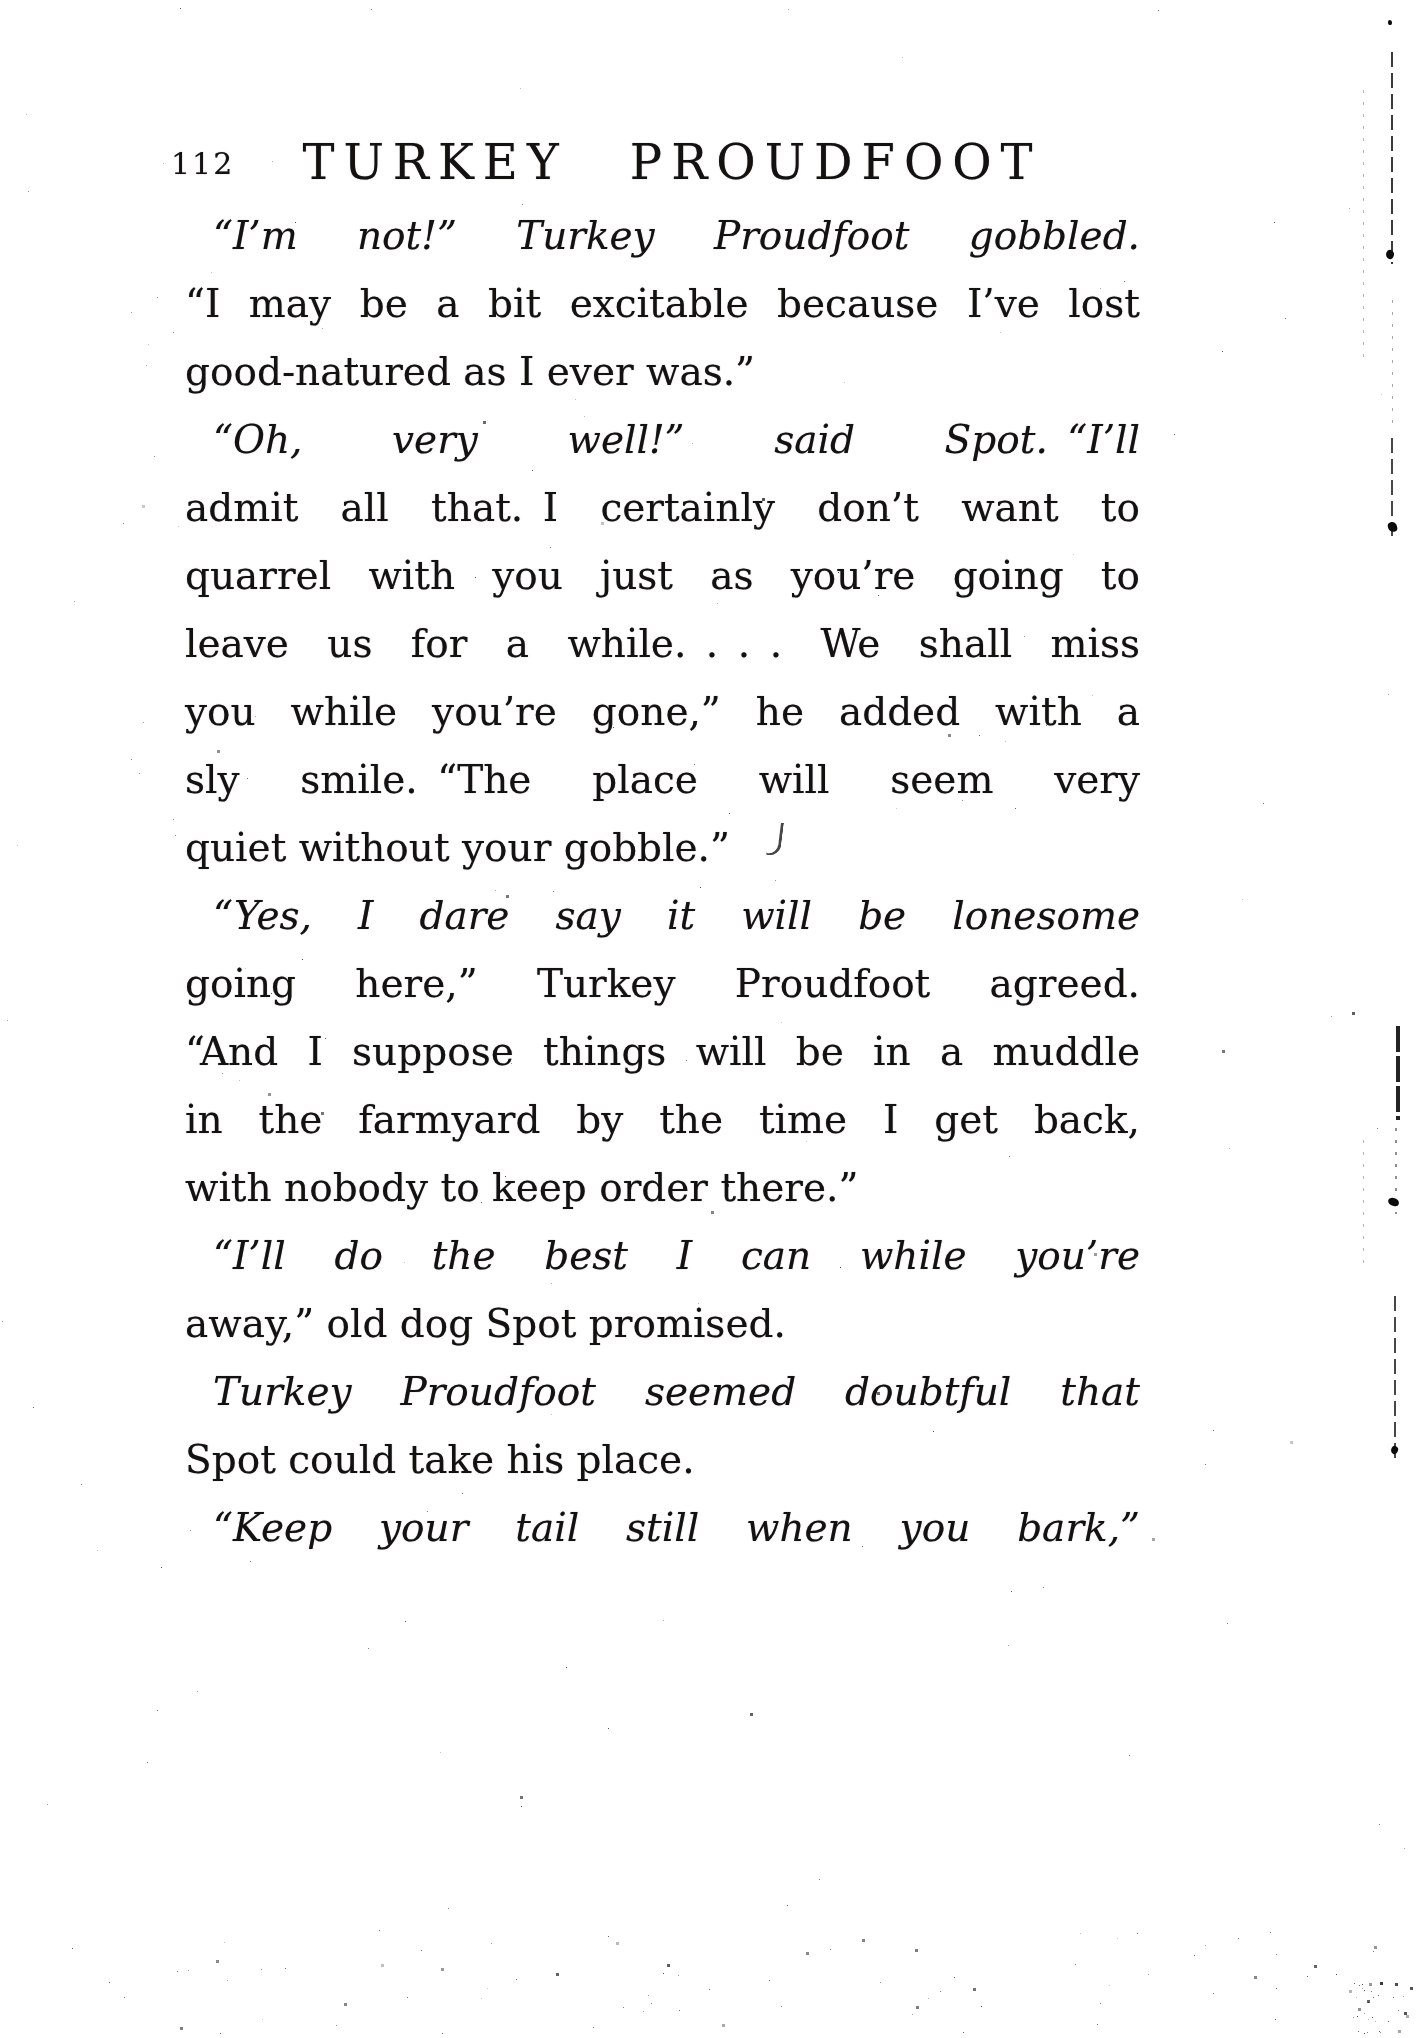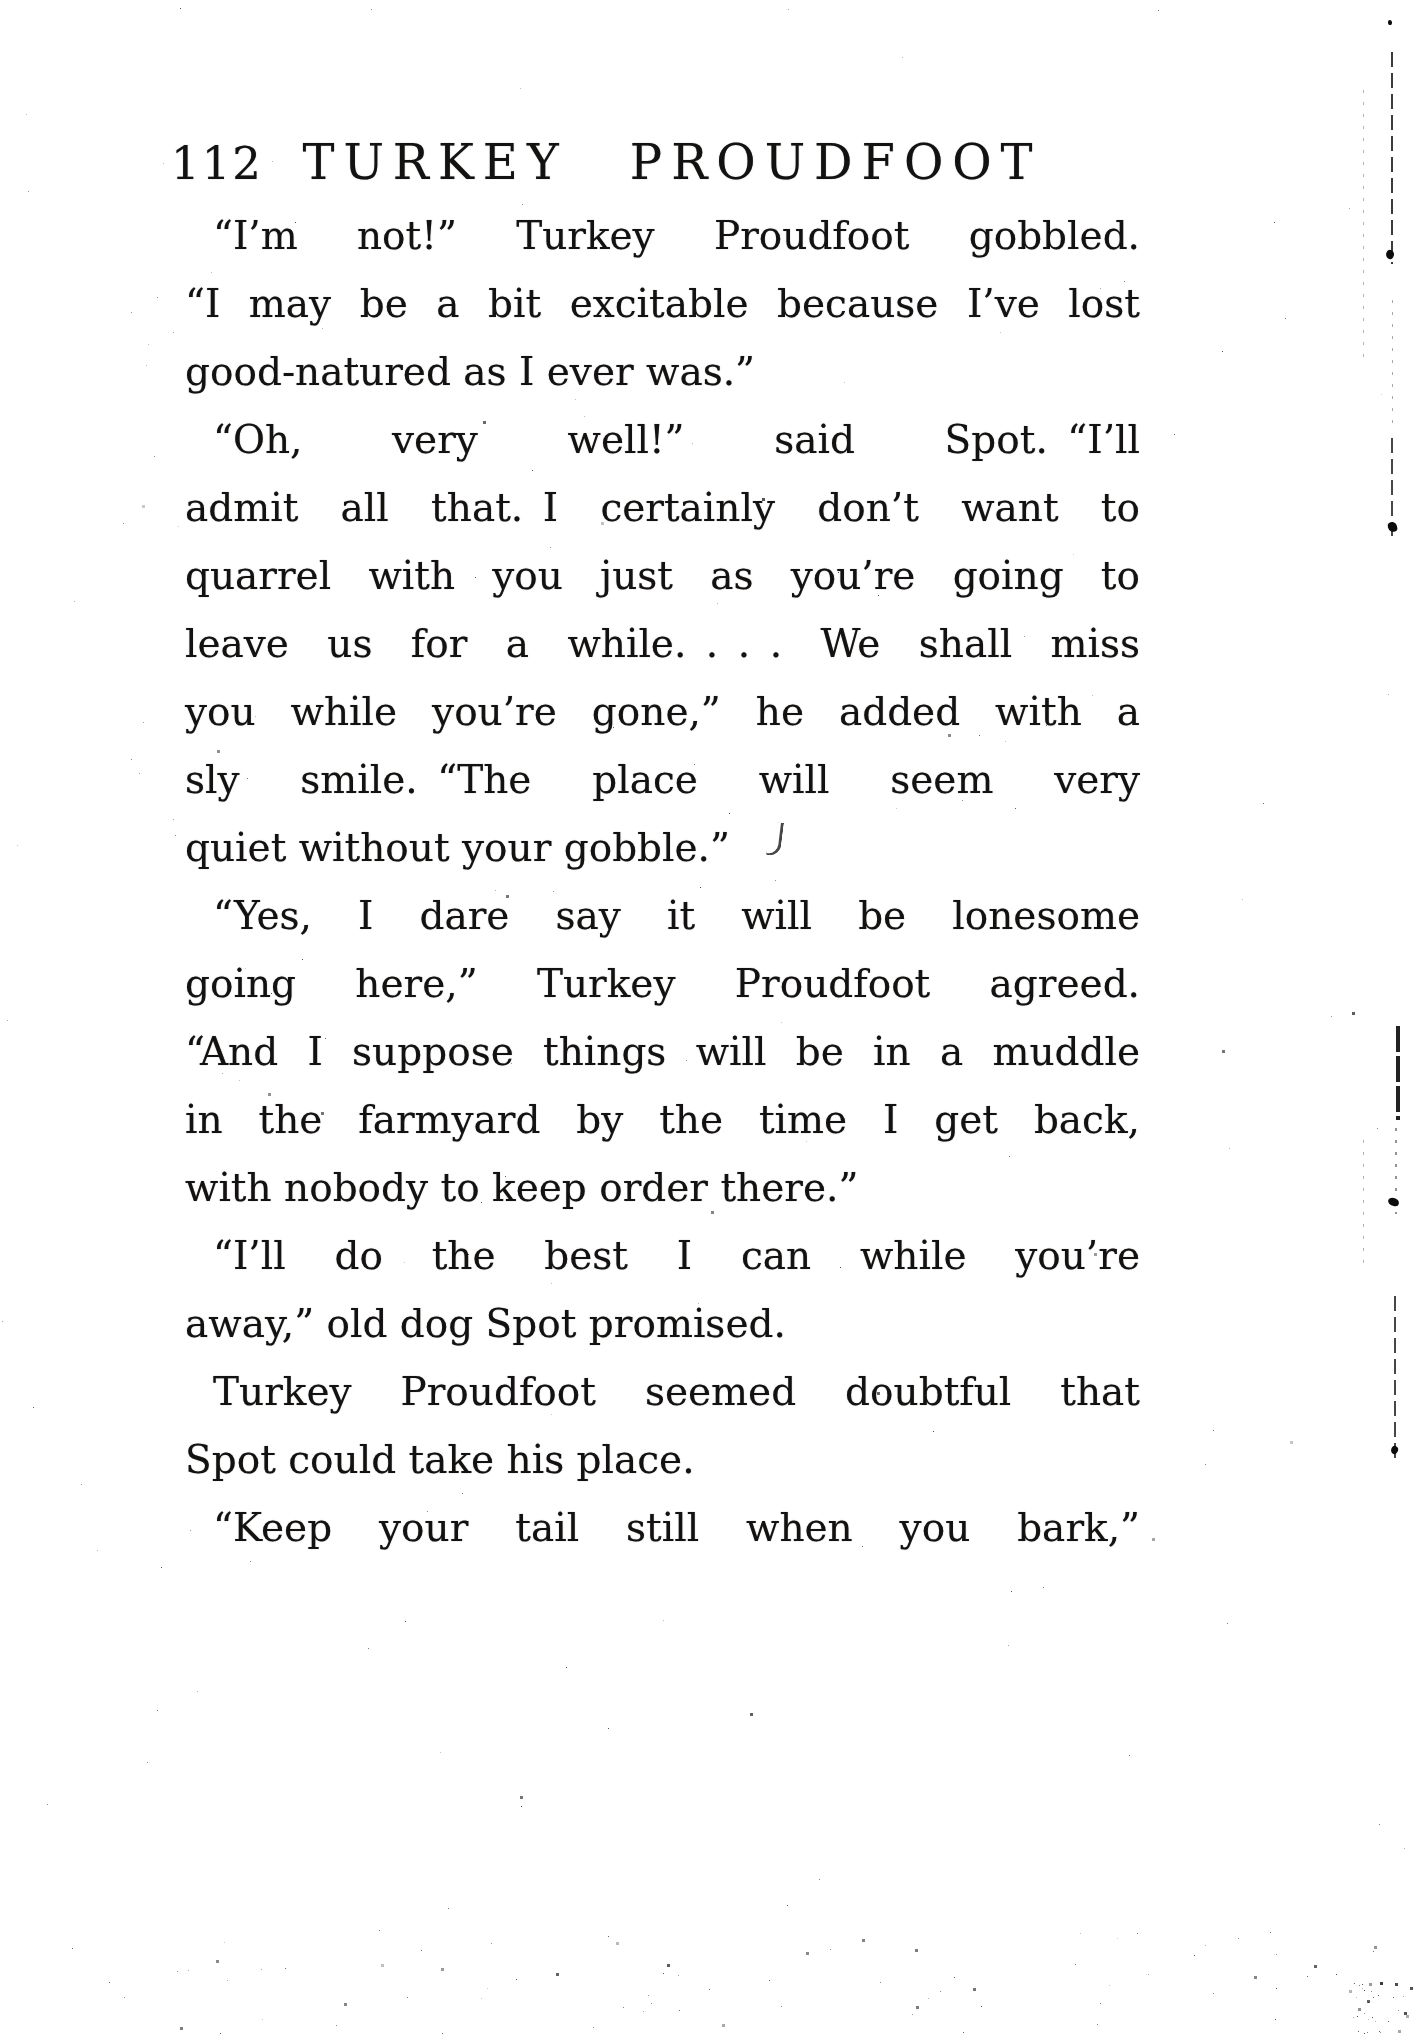--- a/index.html
+++ b/index.html
@@ -11,36 +11,36 @@
     font-family:"DejaVu Serif","Liberation Serif",serif;
     color:#141210;
   }
   .page{position:absolute;inset:0;}
 
   
   .header{
     position:absolute;top:136px;left:185px;width:955px;height:60px;
     font-size:48px;line-height:52px;white-space:nowrap;
   }
-  .pagenum{position:absolute;left:-14px;top:2px;font-size:45px;letter-spacing:2px;
+  .pagenum{position:absolute;left:-14px;top:2px;font-size:30px;letter-spacing:2px;
     text-shadow:0 0 1px rgba(20,18,16,.55);}
   .title{position:absolute;left:0;right:0;top:0;text-align:center;
     letter-spacing:9px;word-spacing:38px;
     text-shadow:0 0 1px rgba(20,18,16,.55);padding-left:19px;}
 
   
   .bodytext{
     position:absolute;top:202px;left:185px;width:955px;
     font-size:39px;line-height:68px;
     text-shadow:0 0 1px rgba(20,18,16,.5);
   }
   .line{height:68px;}
   .line.j{text-align:justify;text-align-last:justify;}
   .line.last{text-align:right;text-align-last:left;}
-  .line.first{text-indent:28px;}
+  .line.first{text-indent:28px;font-style:italic;}
 
   
   .vline{position:absolute;background-image:repeating-linear-gradient(180deg,#0a0a0a 0 15px,transparent 15px 21px);}
   .vdot{position:absolute;background-image:repeating-linear-gradient(180deg,#0a0a0a 0 3px,transparent 3px 12px);}
   .blob{position:absolute;background:#0c0c0c;border-radius:45% 55% 40% 60%;}
   .inkmark{
     position:absolute;left:768px;top:822px;width:11px;height:32px;
     border-right:3px solid #1c1a18;border-bottom:2px solid #1c1a18;
     border-radius:0 0 14px 2px;transform:rotate(7deg);opacity:.8;
   }

